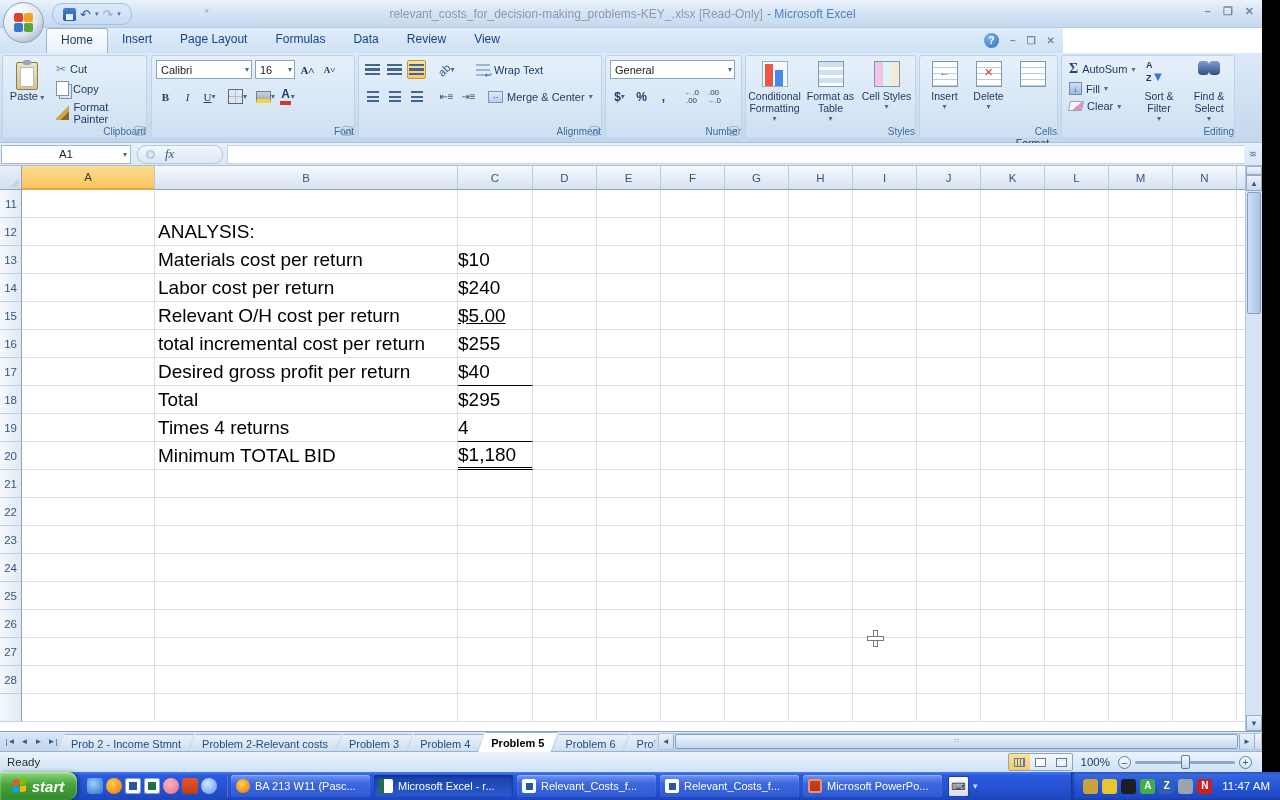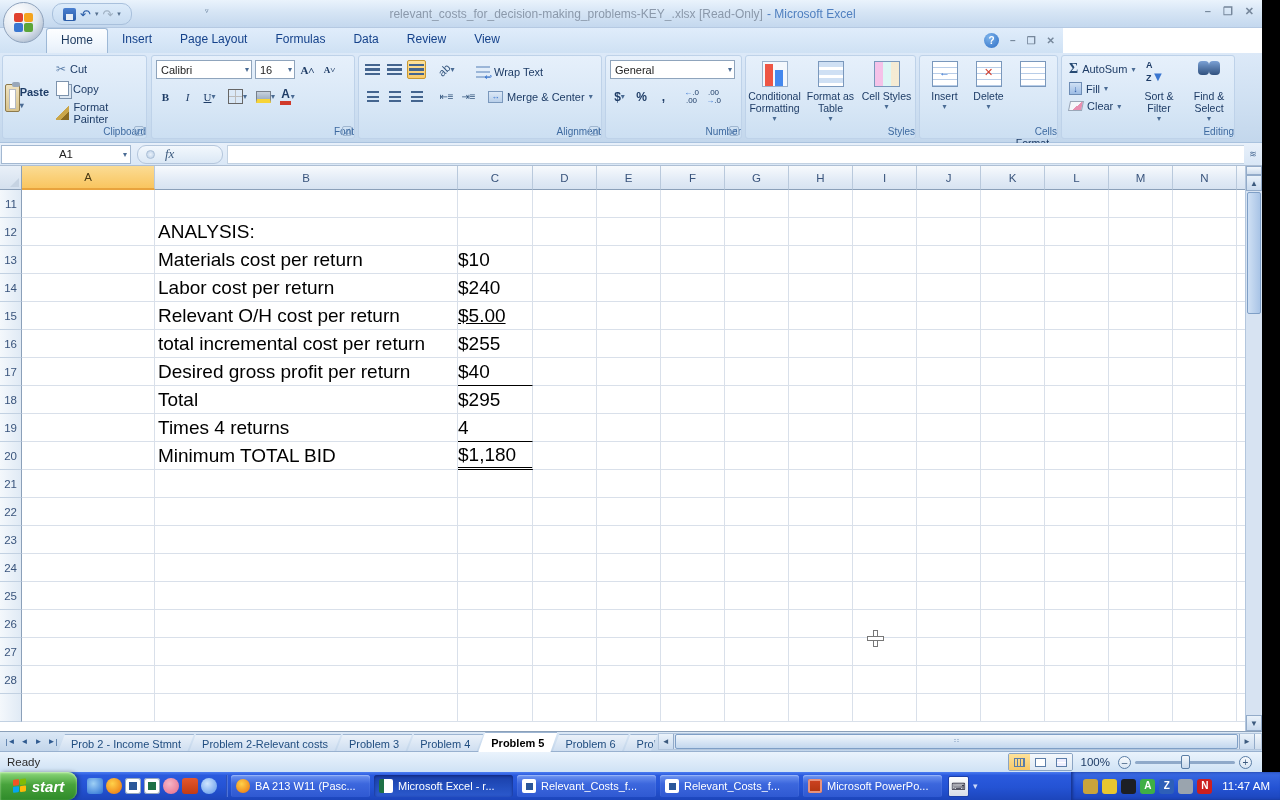--- a/index.html
+++ b/index.html
@@ -46,37 +46,37 @@
 
   
   #ribbon { position:absolute; left:0; top:53px; width:1262px; height:90px;
     background:linear-gradient(#dcE9f8,#cfe0f2 55%,#c3d7ec); border-bottom:1px solid #a9c2de; }
   .grp { position:absolute; top:2px; height:84px; border:1px solid #bed2e9; border-radius:3px;
     background:linear-gradient(#e6f0fb,#d8e7f6 60%,#ccdff2); }
   .grp-label { position:absolute; bottom:1px; left:0; right:0; text-align:right; font-size:10px; color:#3e6aa0; }
   .launcher { position:absolute; right:2px; bottom:2px; width:10px; height:10px; border:1px solid #9fb6d0;
     border-radius:2px; font-size:7px; color:#3e6aa0; line-height:8px; text-align:center; }
   .launcher::after { content:"◿"; }
-  .rowA { position:absolute; left:4px; top:4px; display:flex; align-items:flex-end; gap:3px; }
+  .rowA { position:absolute; left:4px; top:4px; display:flex; align-items:center; gap:3px; }
   .rowB { position:absolute; left:4px; top:31px; display:flex; align-items:center; gap:3px; }
   .sbtn { display:flex; align-items:center; gap:4px; font-size:11px; color:#1e3c66; padding:1px 3px; }
   .combo { background:#fff; border:1px solid #8fa4bc; height:19px; display:flex; align-items:center;
     font-size:11px; color:#222; padding-left:4px; position:relative; }
   .combo::after { content:"▾"; position:absolute; right:2px; font-size:8px; color:#4a6johnson; color:#4a6b94; }
   .mini { width:19px; height:19px; display:flex; align-items:center; justify-content:center; font-size:11px; color:#1e3c66; border-radius:2px; }
   .mini.gold { background:linear-gradient(#fde29b,#f8c968); border:1px solid #c79833; }
   .ico-lines { width:15px; height:11px; background:repeating-linear-gradient(to bottom,#44658f 0 2px,transparent 2px 4.5px); }
   .ico-lines.short { width:12px; }
   .dd::after { content:" ▾"; font-size:8px; color:#4a6b94; }
   .bigbtn { width:56px; display:flex; flex-direction:column; align-items:center; font-size:10.5px; color:#1e3c66;
     text-align:center; line-height:1.15; padding-top:3px; }
   .bigbtn .bicon { width:26px; height:26px; margin-bottom:3px; }
 
   
-  #paste-big { width:44px; height:76px; display:flex; flex-direction:row; align-items:center; font-size:11px; color:#1e3c66; padding-top:4px;font-weight:bold; }
+  #paste-big { width:44px; height:76px; display:flex; flex-direction:column; align-items:center; font-size:11px; color:#1e3c66; padding-top:4px; }
   #clipboard-icon { width:22px; height:28px; background:linear-gradient(#efe3c2,#d9c48d); border:1px solid #8d7a4c; border-radius:2px; position:relative; }
   #clipboard-icon::before { content:""; position:absolute; left:3px; top:4px; right:3px; bottom:2px; background:#fff; border:1px solid #b3b9c4; }
   #clipboard-icon::after { content:""; position:absolute; left:6px; top:-3px; width:8px; height:5px; background:#98a7ba; border-radius:2px; }
   .pg2 { width:13px; height:15px; background:#fff; border:1px solid #7d93ad; box-shadow:3px 3px 0 -1px #dce7f2,3px 3px 0 0 #7d93ad; }
   .brush-icon { width:14px; height:14px; background:linear-gradient(135deg,transparent 45%,#caa64a 45%,#caa64a 70%,#8a6a20 70%); }
   .scissors { font-size:12px; color:#5b7da8; }
   .bL { font-weight:bold; font-family:"Liberation Serif",serif; }
   .iL { font-style:italic; font-family:"Liberation Serif",serif; }
   .uL { text-decoration:underline; font-family:"Liberation Serif",serif; }
   .border-ico { width:15px; height:15px; border:1px solid #666; background:

